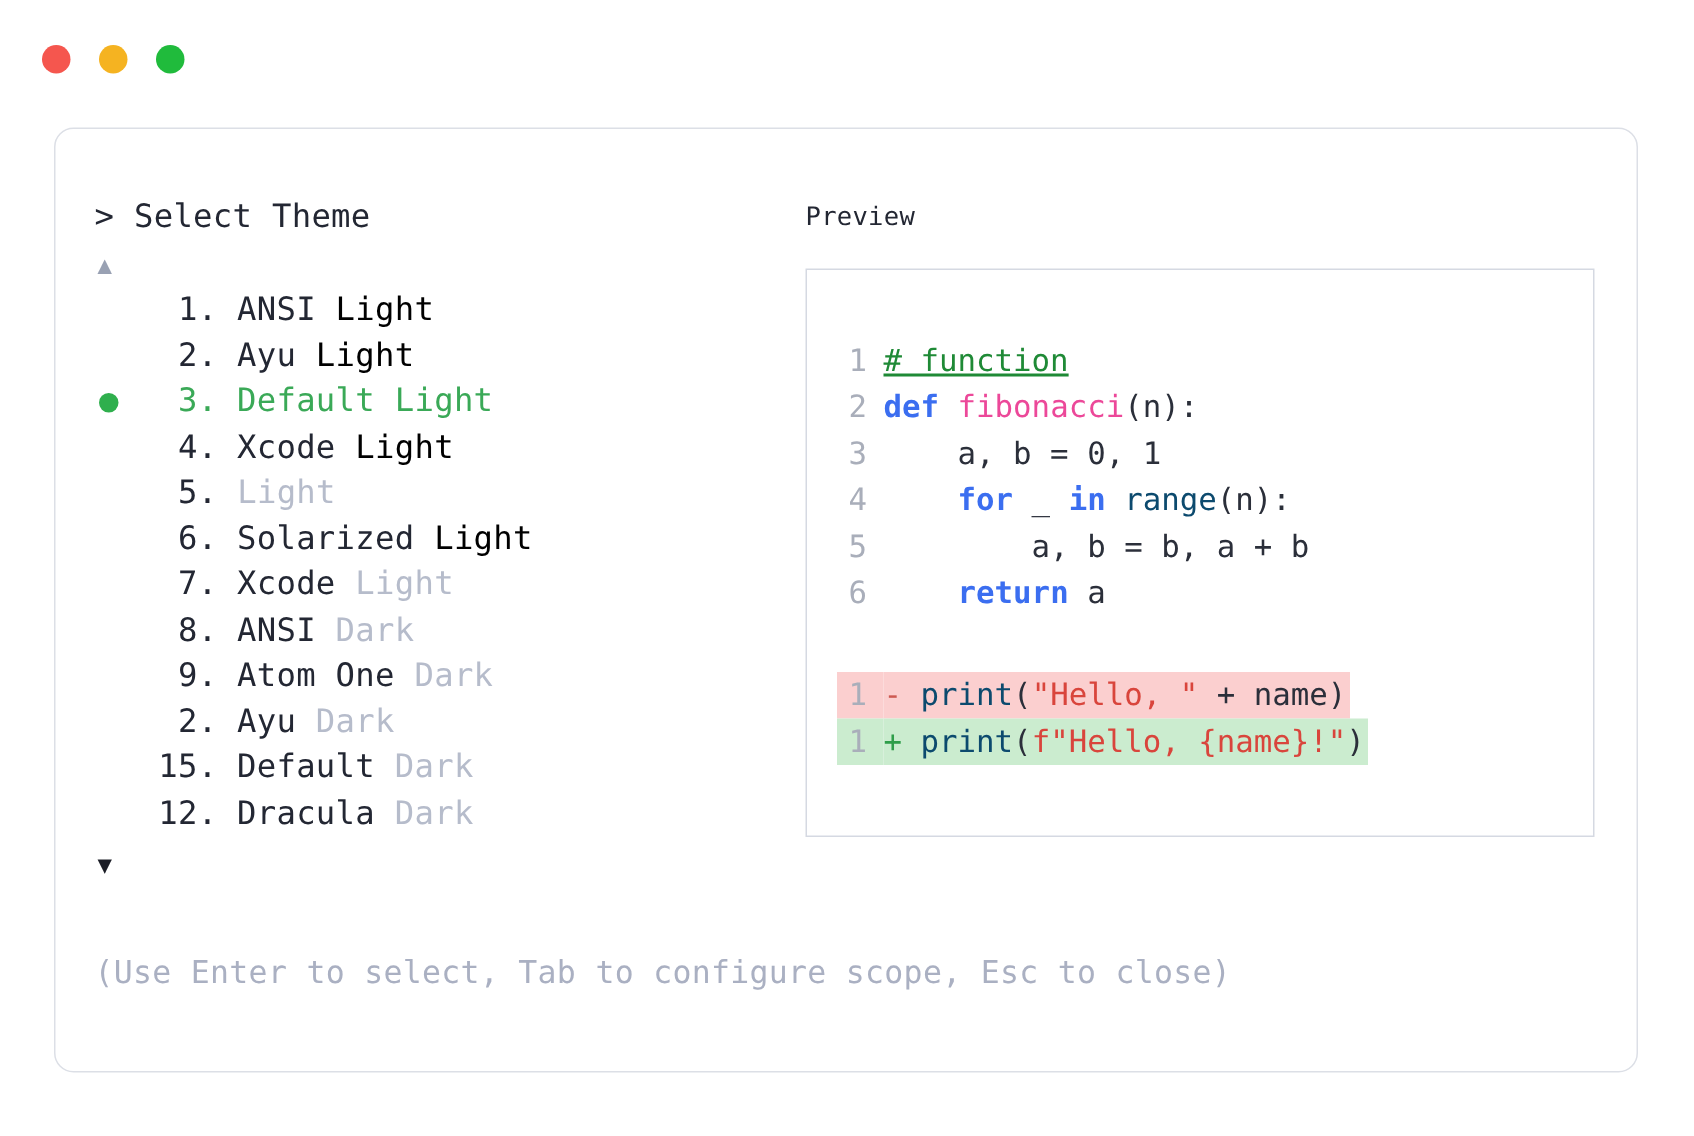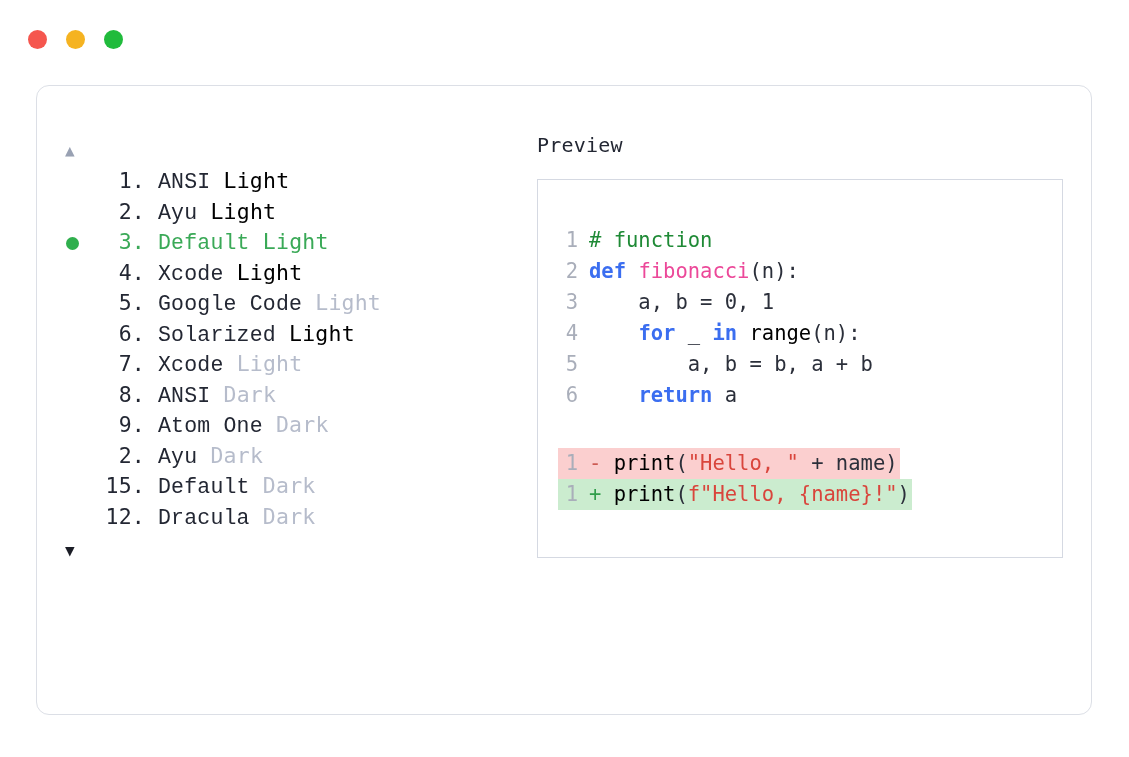--- a/index.html
+++ b/index.html
@@ -112,21 +112,20 @@
   }
   .row-index {
     width: 52px;
     flex: 0 0 52px;
     text-align: right;
     color: #232733;
   }
   .row-label {
     color: #232733;
     padding-left: 13px;
-    font-family: Liberation Mono, monospace;
   }
   .row-suffix { padding-left: 0; }
   .suffix-muted { color: #b6bccb; }
   .theme-row.selected .row-index,
   .theme-row.selected .row-label,
   .theme-row.selected .row-suffix { color: #3aa957; }
 
   
   #footer-hint {
     position: absolute;
@@ -139,21 +138,21 @@
   }
 
   
   #preview-pane {
     position: absolute;
     left: 500px;
     top: 46px;
     width: 530px;
   }
   #preview-title {
-    font-size: 20px;
+    font-size: 17px;
     color: #232733;
     letter-spacing: 0.2px;
     line-height: 26px;
   }
   #preview-box {
     margin-top: 21px;
     width: 526px;
     height: 379px;
     box-sizing: border-box;
     border: 1.5px solid #d5d9e2;
@@ -177,24 +176,24 @@
   }
   .ln {
     width: 20px;
     flex: 0 0 20px;
     text-align: right;
     color: #a9aeba;
     padding-right: 11px;
   }
   .code-text { white-space: pre; }
 
-  .tok-comment { color: #1f8a36; }
+  .tok-comment { color: #1f8a36; text-decoration: underline; }
   .tok-kw      { color: #3b6ef0; font-weight: bold; }
   .tok-fn      { color: #ec4899; }
-  .tok-builtin { color: #000000; }
+  .tok-builtin { color: #0c4a6e; }
   .tok-plain   { color: #2b2f3a; }
   .tok-str     { color: #d9453c; }
   .tok-num     { color: #2b2f3a; }
 
   #diff-area {
     position: absolute;
     left: 20px;
     top: 268px;
     font-size: 20.5px;
     line-height: 31px;
@@ -224,41 +223,43 @@
 <div id="window-dots">
   <div class="dot dot-close"></div>
   <div class="dot dot-min"></div>
   <div class="dot dot-max"></div>
 </div>
 
 <div id="app-card">
   <div id="card-inner">
 
     <div id="selector-pane">
+      <div id="prompt-line"><span id="prompt-caret">&gt; </span><span>Select Theme</span></div>
 
       <div class="scroll-arrow" id="scroll-up-arrow">▲</div>
 
       <ul id="theme-list">
           <li class="theme-row"><span class="row-bullet"></span><span class="row-index">1.</span><span class="row-label">ANSI</span><span class="row-suffix"> Light</span></li>
           <li class="theme-row"><span class="row-bullet"></span><span class="row-index">2.</span><span class="row-label">Ayu</span><span class="row-suffix"> Light</span></li>
           <li class="theme-row selected"><span class="row-bullet"><span class="bullet-dot"></span></span><span class="row-index">3.</span><span class="row-label">Default</span><span class="row-suffix"> Light</span></li>
           <li class="theme-row"><span class="row-bullet"></span><span class="row-index">4.</span><span class="row-label">Xcode</span><span class="row-suffix"> Light</span></li>
-          <li class="theme-row"><span class="row-bullet"></span><span class="row-index">5.</span><span class="row-label">Google Code</span><span class="row-suffix suffix-muted"> Light</span></li>
+          <li class="theme-row"><span class="row-bullet"></span><span class="row-index">5.</span><span class="row-suffix suffix-muted"> Light</span></li>
           <li class="theme-row"><span class="row-bullet"></span><span class="row-index">6.</span><span class="row-label">Solarized</span><span class="row-suffix"> Light</span></li>
           <li class="theme-row"><span class="row-bullet"></span><span class="row-index">7.</span><span class="row-label">Xcode</span><span class="row-suffix suffix-muted"> Light</span></li>
           <li class="theme-row"><span class="row-bullet"></span><span class="row-index">8.</span><span class="row-label">ANSI</span><span class="row-suffix suffix-muted"> Dark</span></li>
           <li class="theme-row"><span class="row-bullet"></span><span class="row-index">9.</span><span class="row-label">Atom One</span><span class="row-suffix suffix-muted"> Dark</span></li>
           <li class="theme-row"><span class="row-bullet"></span><span class="row-index">2.</span><span class="row-label">Ayu</span><span class="row-suffix suffix-muted"> Dark</span></li>
           <li class="theme-row"><span class="row-bullet"></span><span class="row-index">15.</span><span class="row-label">Default</span><span class="row-suffix suffix-muted"> Dark</span></li>
           <li class="theme-row"><span class="row-bullet"></span><span class="row-index">12.</span><span class="row-label">Dracula</span><span class="row-suffix suffix-muted"> Dark</span></li>
         </ul>
 
       <div class="scroll-arrow" id="scroll-down-arrow">▼</div>
     </div>
 
+    <div id="footer-hint">(Use Enter to select, Tab to configure scope, Esc to close)</div>
 
     <div id="preview-pane">
       <div id="preview-title">Preview</div>
       <div id="preview-box">
         <div id="code-area"><div class="code-line"><span class="ln">1</span><span class="code-text"><span class="tok-comment"># function</span></span></div><div class="code-line"><span class="ln">2</span><span class="code-text"><span class="tok-kw">def </span><span class="tok-fn">fibonacci</span><span class="tok-plain">(n):</span></span></div><div class="code-line"><span class="ln">3</span><span class="code-text"><span class="tok-plain">    a, b = </span><span class="tok-num">0</span><span class="tok-plain">, </span><span class="tok-num">1</span></span></div><div class="code-line"><span class="ln">4</span><span class="code-text"><span class="tok-plain">    </span><span class="tok-kw">for</span><span class="tok-plain"> _ </span><span class="tok-kw">in</span><span class="tok-plain"> </span><span class="tok-builtin">range</span><span class="tok-plain">(n):</span></span></div><div class="code-line"><span class="ln">5</span><span class="code-text"><span class="tok-plain">        a, b = b, a + b</span></span></div><div class="code-line"><span class="ln">6</span><span class="code-text"><span class="tok-plain">    </span><span class="tok-kw">return</span><span class="tok-plain"> a</span></span></div></div>
         <div id="diff-area">
             <div class="diff-line diff-removed"><span class="ln">1</span><span class="diff-body"><span class="marker-minus">-</span><span class="tok-plain"> </span><span class="tok-builtin">print</span><span class="tok-plain">(</span><span class="tok-str">"Hello, "</span><span class="tok-plain"> + name)</span></span></div>
             <div class="diff-line diff-added"><span class="ln">1</span><span class="diff-body"><span class="marker-plus">+</span><span class="tok-plain"> </span><span class="tok-builtin">print</span><span class="tok-plain">(</span><span class="tok-str">f"Hello, {name}!"</span><span class="tok-plain">)</span></span></div>
           </div>
       </div>

